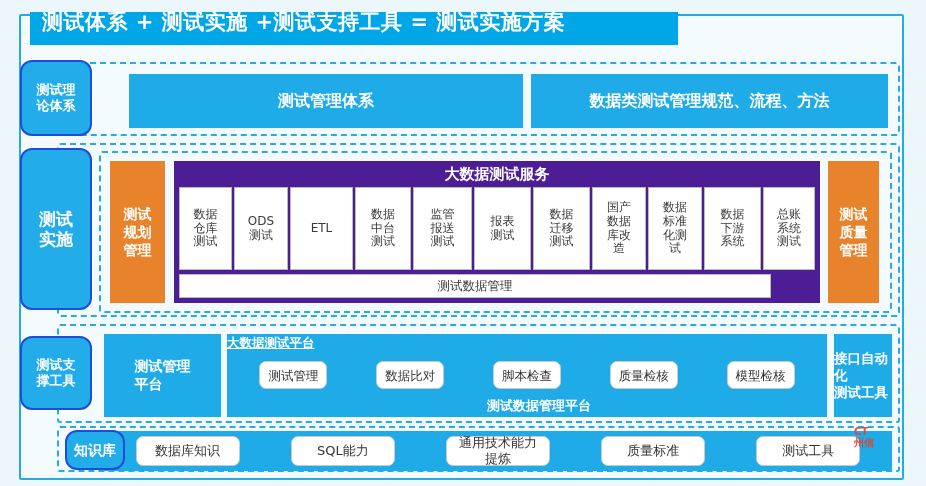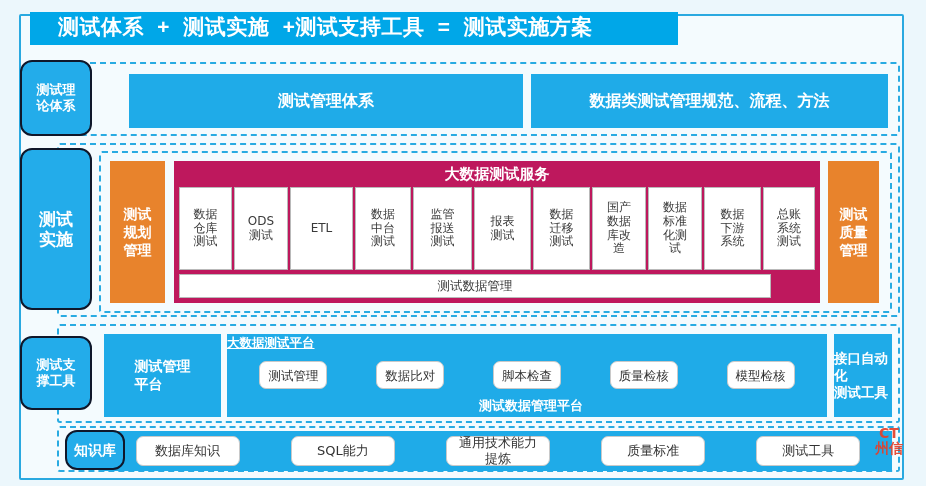--- a/index.html
+++ b/index.html
@@ -14,33 +14,33 @@
 
   
   .frame{
     position:absolute;left:19px;top:14px;width:881px;height:462px;
     border:2px solid #2aa9e0;border-radius:2px;background:#f4fbfe;
   }
 
   
   .title-bar{
     position:absolute;left:30px;top:12px;width:648px;height:33px;
-    background:#00a7e8;display:flex;align-items:center;
-    padding-left:28px;box-sizing:border-box;z-index:6;font-family:Liberation Mono, monospace;
+    background:#00a7e8;display:flex;align-items:flex-start;
+    padding-left:12px;box-sizing:border-box;z-index:6;
   }
   .title-bar .t{
     color:#ffffff;font-size:21px;font-weight:bold;letter-spacing:.5px;
     white-space:nowrap;line-height:1;
   }
   .row-dash{
     position:absolute;border:2px dashed #29abe2;border-radius:3px;
     box-sizing:border-box;background:transparent;
   }
   .sidebadge{
-    position:absolute;background:#23acea;border:2px solid #0f172a;
+    position:absolute;background:#23acea;border:2px solid #1d4ed8;
     border-radius:12px;color:#fff;font-weight:bold;
     display:flex;align-items:center;justify-content:center;text-align:center;
     box-sizing:border-box;line-height:1.2;z-index:5;
   }
 
   .bluebox{
     background:#1fabe8;color:#fff;font-weight:bold;text-align:left;
     display:flex;align-items:center;justify-content:center;
     box-sizing:border-box;line-height:1.25;
   }
@@ -66,55 +66,55 @@
   #r1-box-a{position:absolute;left:70px;top:10px;width:394px;height:54px;font-size:16px;}
   #r1-box-b{position:absolute;left:472px;top:10px;width:357px;height:54px;font-size:16px;}
 
   
   #row2-dash{left:57px;top:143px;width:843px;height:174px;}
   #row2-inner-dash{position:absolute;left:40px;top:6px;width:793px;height:162px;
      border:2px dashed #29abe2;border-radius:3px;box-sizing:border-box;}
   #badge2{left:20px;top:148px;width:72px;height:162px;font-size:17px;}
   #r2-orange-l{position:absolute;left:51px;top:16px;width:55px;height:142px;font-size:14px;}
   #r2-orange-r{position:absolute;left:769px;top:16px;width:51px;height:142px;font-size:14px;}
-  #r2-panel{position:absolute;left:115px;top:16px;width:646px;height:142px;background:#be185d;box-sizing:border-box;}
+  #r2-panel{position:absolute;left:115px;top:16px;width:646px;height:142px;background:#4c1d95;box-sizing:border-box;}
   #r2-panel .panel-title{
     color:#fff;font-weight:bold;font-size:15px;text-align:center;
     height:26px;line-height:26px;
   }
   #r2-cells{position:absolute;left:5px;top:26px;width:636px;height:83px;display:flex;gap:2px;}
   #r2-cells .whitecell{font-size:12px;}
   #r2-bottom{position:absolute;left:5px;top:113px;width:592px;height:24px;
      background:#fff;border:1px solid #b9b9b9;box-sizing:border-box;
      display:flex;align-items:center;justify-content:center;font-size:12.5px;color:#3a3a3a;}
 
   
   #row3-dash{left:57px;top:324px;width:843px;height:99px;}
   #badge3{left:20px;top:336px;width:72px;height:74px;font-size:13px;}
   #r3-left{position:absolute;left:45px;top:8px;width:117px;height:83px;font-size:14px;}
   #r3-right{position:absolute;left:775px;top:8px;width:58px;height:83px;font-size:13.5px;}
   #r3-center{position:absolute;left:168px;top:8px;width:600px;height:83px;background:#1fabe8;box-sizing:border-box;}
   #r3-center .panel-title{color:#fff;font-weight:bold;font-size:12.5px;text-align:left;height:17px;line-height:17px;text-decoration:underline;}
   #r3-pills{position:absolute;left:8px;top:19px;width:584px;height:44px;display:flex;align-items:center;justify-content:space-around;}
   #r3-pills .pill{height:28px;font-size:12.5px;padding:0 8px;}
-  #r3-center .panel-foot{position:absolute;left:4px;bottom:2px;width:100%;color:#fff;font-weight:bold;font-size:13px;text-align:center;}
+  #r3-center .panel-foot{position:absolute;left:12px;bottom:2px;width:100%;color:#fff;font-weight:bold;font-size:13px;text-align:center;}
 
   
   #row4-dash{left:57px;top:426px;width:843px;height:46px;}
   #badge4{left:20px;top:430px;width:60px;height:40px;font-size:14px;margin-left:45px;}
   #r4-panel{position:absolute;left:45px;top:3px;width:788px;height:40px;background:#1fabe8;
      display:flex;align-items:center;justify-content:space-around;box-sizing:border-box;padding:8px 6px;}
   #r4-panel .pill{height:30px;min-width:104px;font-size:13px;padding:0 10px;}
 
   .multi{white-space:pre-line;}
 
   
   .watermark{
     position:absolute;right:2px;bottom:8px;width:70px;height:52px;z-index:7;
-    font-size:14px;color:#e4402a;font-weight:bold;line-height:1.1;text-align:center;
+    font-size:10px;color:#e4402a;font-weight:bold;line-height:1.1;text-align:left;
     opacity:.92;overflow:hidden;
   }
   .watermark .wm2{color:#777;font-size:6px;font-weight:normal;margin-top:14px;display:block;}
 </style>
 </head>
 <body>
 
 <div id="canvas">
 
   <div class="frame"></div>

